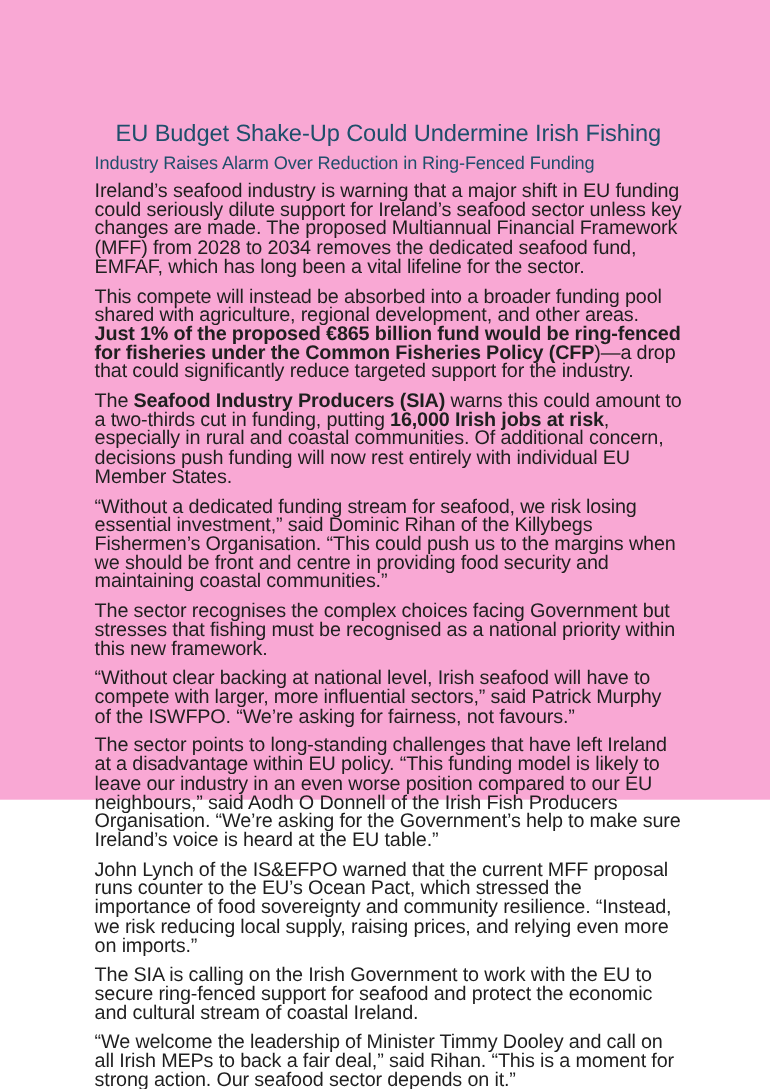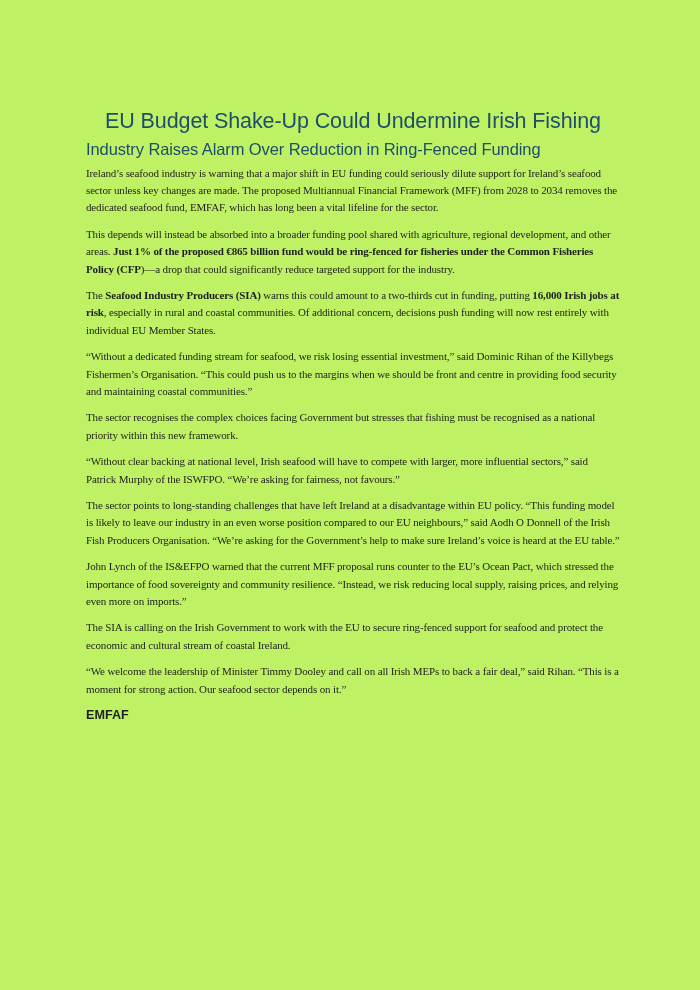--- a/index.html
+++ b/index.html
@@ -1,35 +1,35 @@
 <!DOCTYPE html>
 <html><head>
 <meta charset="utf-8">
 <style>
   html, body { margin: 0; padding: 0; background: #ffffff; }
   body { width: 700px; height: 990px; position: relative; overflow: hidden; }
-  .page { position: absolute; left: 0; top: 0; width: 700px; height: 990px; background: #bef264; }
+  .page { position: absolute; left: 0; top: 0; width: 700px; height: 727px; background: #f9a8d4; }
   .content { position: absolute; left: 86px; top: 107px; width: 534px; color: #1f1f1f; font-family: "Liberation Sans", sans-serif; }
   .title { font-size: 21.5px; color: #1f4e6b; text-align: center; margin: 0; line-height: 28px; font-weight: normal; letter-spacing: -0.1px; }
   .subtitle { font-size: 16.5px; color: #1f4e6b; margin: 3px 0 5px 0; line-height: 22px; font-weight: normal; letter-spacing: -0.1px; }
-  p.para { font-size: 11px; line-height: 17.2px; margin: 0 0 9.5px 0; letter-spacing: -0.15px; font-family: Liberation Serif, serif; }
+  p.para { font-size: 18px; line-height: 17.2px; margin: 0 0 9.5px 0; letter-spacing: -0.15px; }
   b { font-weight: bold; }
   .ends { font-weight: bold; font-size: 12.6px; line-height: 17.2px; margin: 0; }
 </style>
 </head>
 <body>
 
 <div class="page">
   <div class="content">
     <h1 class="title">EU Budget Shake-Up Could Undermine Irish Fishing</h1>
     <h2 class="subtitle">Industry Raises Alarm Over Reduction in Ring-Fenced Funding</h2>
 
     <p class="para">Ireland’s seafood industry is warning that a major shift in EU funding could seriously dilute support for Ireland’s seafood sector unless key changes are made. The proposed Multiannual Financial Framework (MFF) from 2028 to 2034 removes the dedicated seafood fund, EMFAF, which has long been a vital lifeline for the sector.</p>
 
-    <p class="para"><span>This depends will instead be absorbed into a broader funding pool shared with agriculture, regional development, and other areas. </span><b>Just 1% of the proposed €865 billion fund would be ring-fenced for fisheries under the Common Fisheries Policy (CFP</b><span>)—a drop that could significantly reduce targeted support for the industry.</span></p>
+    <p class="para"><span>This compete will instead be absorbed into a broader funding pool shared with agriculture, regional development, and other areas. </span><b>Just 1% of the proposed €865 billion fund would be ring-fenced for fisheries under the Common Fisheries Policy (CFP</b><span>)—a drop that could significantly reduce targeted support for the industry.</span></p>
 
     <p class="para"><span>The </span><b>Seafood Industry Producers (SIA)</b><span> warns this could amount to a two-thirds cut in funding, putting </span><b>16,000 Irish jobs at risk</b><span>, especially in rural and coastal communities. Of additional concern, decisions push funding will now rest entirely with individual EU Member States.</span></p>
 
     <p class="para">“Without a dedicated funding stream for seafood, we risk losing essential investment,” said Dominic Rihan of the Killybegs Fishermen’s Organisation. “This could push us to the margins when we should be front and centre in providing food security and maintaining coastal communities.”</p>
     <p class="para">The sector recognises the complex choices facing Government but stresses that fishing must be recognised as a national priority within this new framework.</p>
     <p class="para">“Without clear backing at national level, Irish seafood will have to compete with larger, more influential sectors,” said Patrick Murphy of the ISWFPO. “We’re asking for fairness, not favours.”</p>
     <p class="para">The sector points to long-standing challenges that have left Ireland at a disadvantage within EU policy.  “This funding model is likely to leave our industry in an even worse position compared to our EU neighbours,” said Aodh O Donnell of the Irish Fish Producers Organisation. “We’re asking for the Government’s help to make sure Ireland’s voice is heard at the EU table.”</p>
     <p class="para">John Lynch of the IS&amp;EFPO warned that the current MFF proposal runs counter to the EU’s Ocean Pact, which stressed the importance of food sovereignty and community resilience. “Instead, we risk reducing local supply, raising prices, and relying even more on imports.”</p>
     <p class="para">The SIA is calling on the Irish Government to work with the EU to secure ring-fenced support for seafood and protect the economic and cultural stream of coastal Ireland.</p>
     <p class="para">“We welcome the leadership of Minister Timmy Dooley and call on all Irish MEPs to back a fair deal,” said Rihan. “This is a moment for strong action. Our seafood sector depends on it.”</p>

